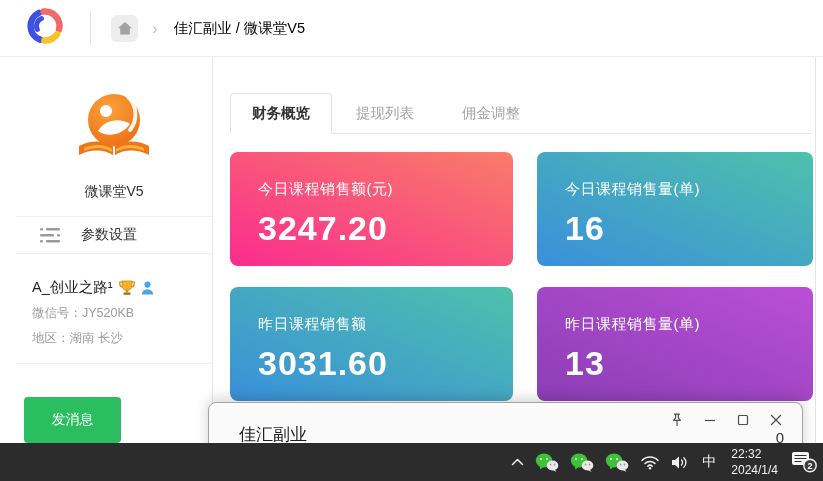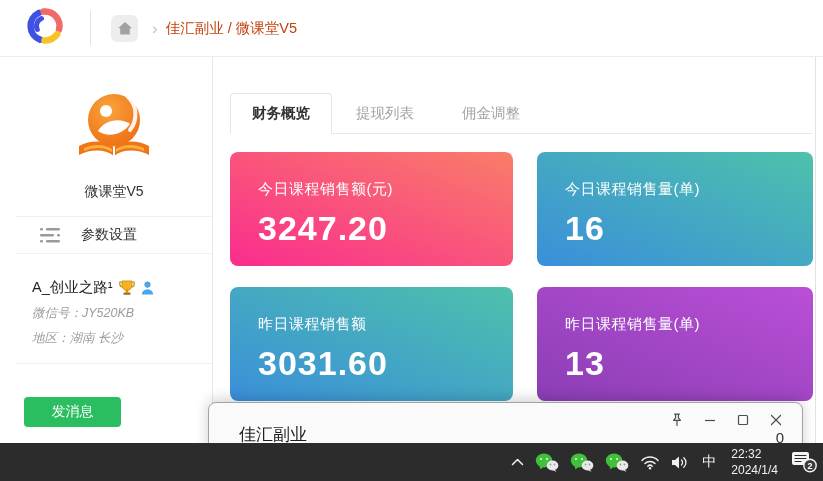--- a/index.html
+++ b/index.html
@@ -7,37 +7,37 @@
   #screen { position:relative; width:823px; height:481px; background:#fff; overflow:hidden; }
 
   
   .header { position:absolute; top:0; left:0; right:0; height:57px; background:#fff;
             border-bottom:1px solid #ececec; display:flex; align-items:center; z-index:3; }
   .header .logo { margin-left:25px; }
   .header .vdiv { width:1px; height:34px; background:#e2e2e2; margin-left:25px; }
   .home-btn { width:27px; height:27px; background:#ededed; border-radius:6px; margin-left:20px;
               display:flex; align-items:center; justify-content:center; cursor:pointer; }
   .bc-chevron { margin-left:14px; color:#c5c5c5; font-size:17px; line-height:1; }
-  .breadcrumb { margin-left:8px; color:#c2410c; font-size:14.5px; }
+  .breadcrumb { margin-left:16px; color:#000000; font-size:14.5px; }
 
   
   .sidebar { position:absolute; top:57px; left:16px; width:197px; bottom:38px; background:#fff;
              border-right:1px solid #e8e8e8; z-index:2; }
   .org-logo { display:block; margin:34px auto 0; }
   .app-name { text-align:center; margin-top:12px; font-size:14px; color:#333; }
   .sb-divider { border-top:1px solid #efefef; margin-top:15px; }
   .menu-item { display:flex; align-items:center; height:37px; padding-left:24px; gap:20px;
                border-bottom:1px solid #f1f1f1; cursor:pointer; background:#fff; }
   .menu-item .label { font-size:14px; color:#333; }
   .user-block { padding:24px 16px 0 16px; }
   .user-name-row { display:flex; align-items:center; gap:6px; }
   .user-name { font-size:14.5px; color:#222; }
-  .user-line { margin-top:8px; font-size:12.5px; color:#9c9c9c;font-style:italic; }
+  .user-line { margin-top:8px; font-size:12.5px; color:#9c9c9c; }
   .user-divider { border-top:1px solid #efefef; margin-top:16px; }
-  .send-btn { display:block; margin:33px 0 0 8px; width:97px; height:30px; border:none;
+  .send-btn { display:block; margin:33px 0 0 8px; width:97px; height:46px; border:none;
               border-radius:4px; color:#fff; font-size:14px; cursor:pointer;
               font-family:"Liberation Sans", sans-serif; }
 
   
   .main { position:absolute; top:57px; left:198px; right:0; bottom:38px; background:#fff; }
   .tabs { display:flex; align-items:flex-end; margin:36px 11px 0 32px;
           border-bottom:1px solid #e7e7e7; }
   .tab { font-size:14.5px; padding:10px 24px; color:#a3a3a3; cursor:pointer; }
   .tab.active { color:#333; font-weight:bold; border:1px solid #e4e4e4; border-bottom:1px solid #fff;
                 border-radius:4px 4px 0 0; margin-bottom:-1px; background:#fff; padding:10px 21px; }

